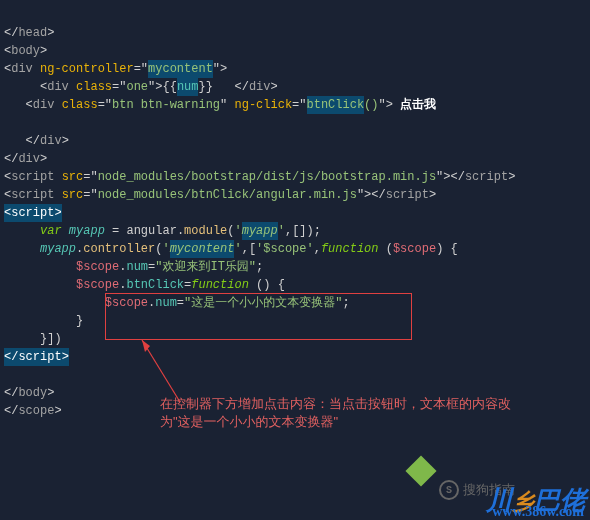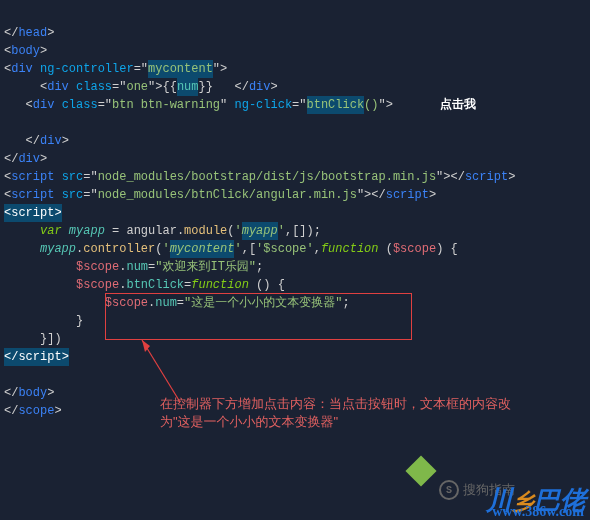--- a/index.html
+++ b/index.html
@@ -20,30 +20,30 @@
     color: #d0d0d0;
   }
   .sel-box1 {
     background: #0c4a6e;
     color: #fff;
     display: inline-block;
     padding: 0 0px;
   }
   .punc      { color: #d0d0d0; }
   .tag       { color: #e06c75; }
-  .tagblue   { color: #3b82f6; }
-  .attr      { color: #0ea5e9; }
+  .tagblue   { color: #a3a3a3; }
+  .attr      { color: #eab308; }
   .strgreen  { color: #98c379; }
   .strcyan   { color: #56c7b5; }
   .word      { color: #d0d0d0; }
   .kw        { color: #84cc16; font-style: italic; }
   .fnname    { color: #e5c07b; text-align: right; }
   .id        { color: #56c7b5; }
   .ital      { font-style: italic; }
-  .white     { color: #ffffff; font-weight: bold; margin-left: 40px; }
+  .white     { color: #ffffff; font-weight: bold; }
 
   .red-box {
     position: absolute;
     border: 1px solid #e04040;
     pointer-events: none;
   }
   #box-btnClick {
     left: 105px; top: 293px; width: 305px; height: 45px;
   }
   svg.arrow {

